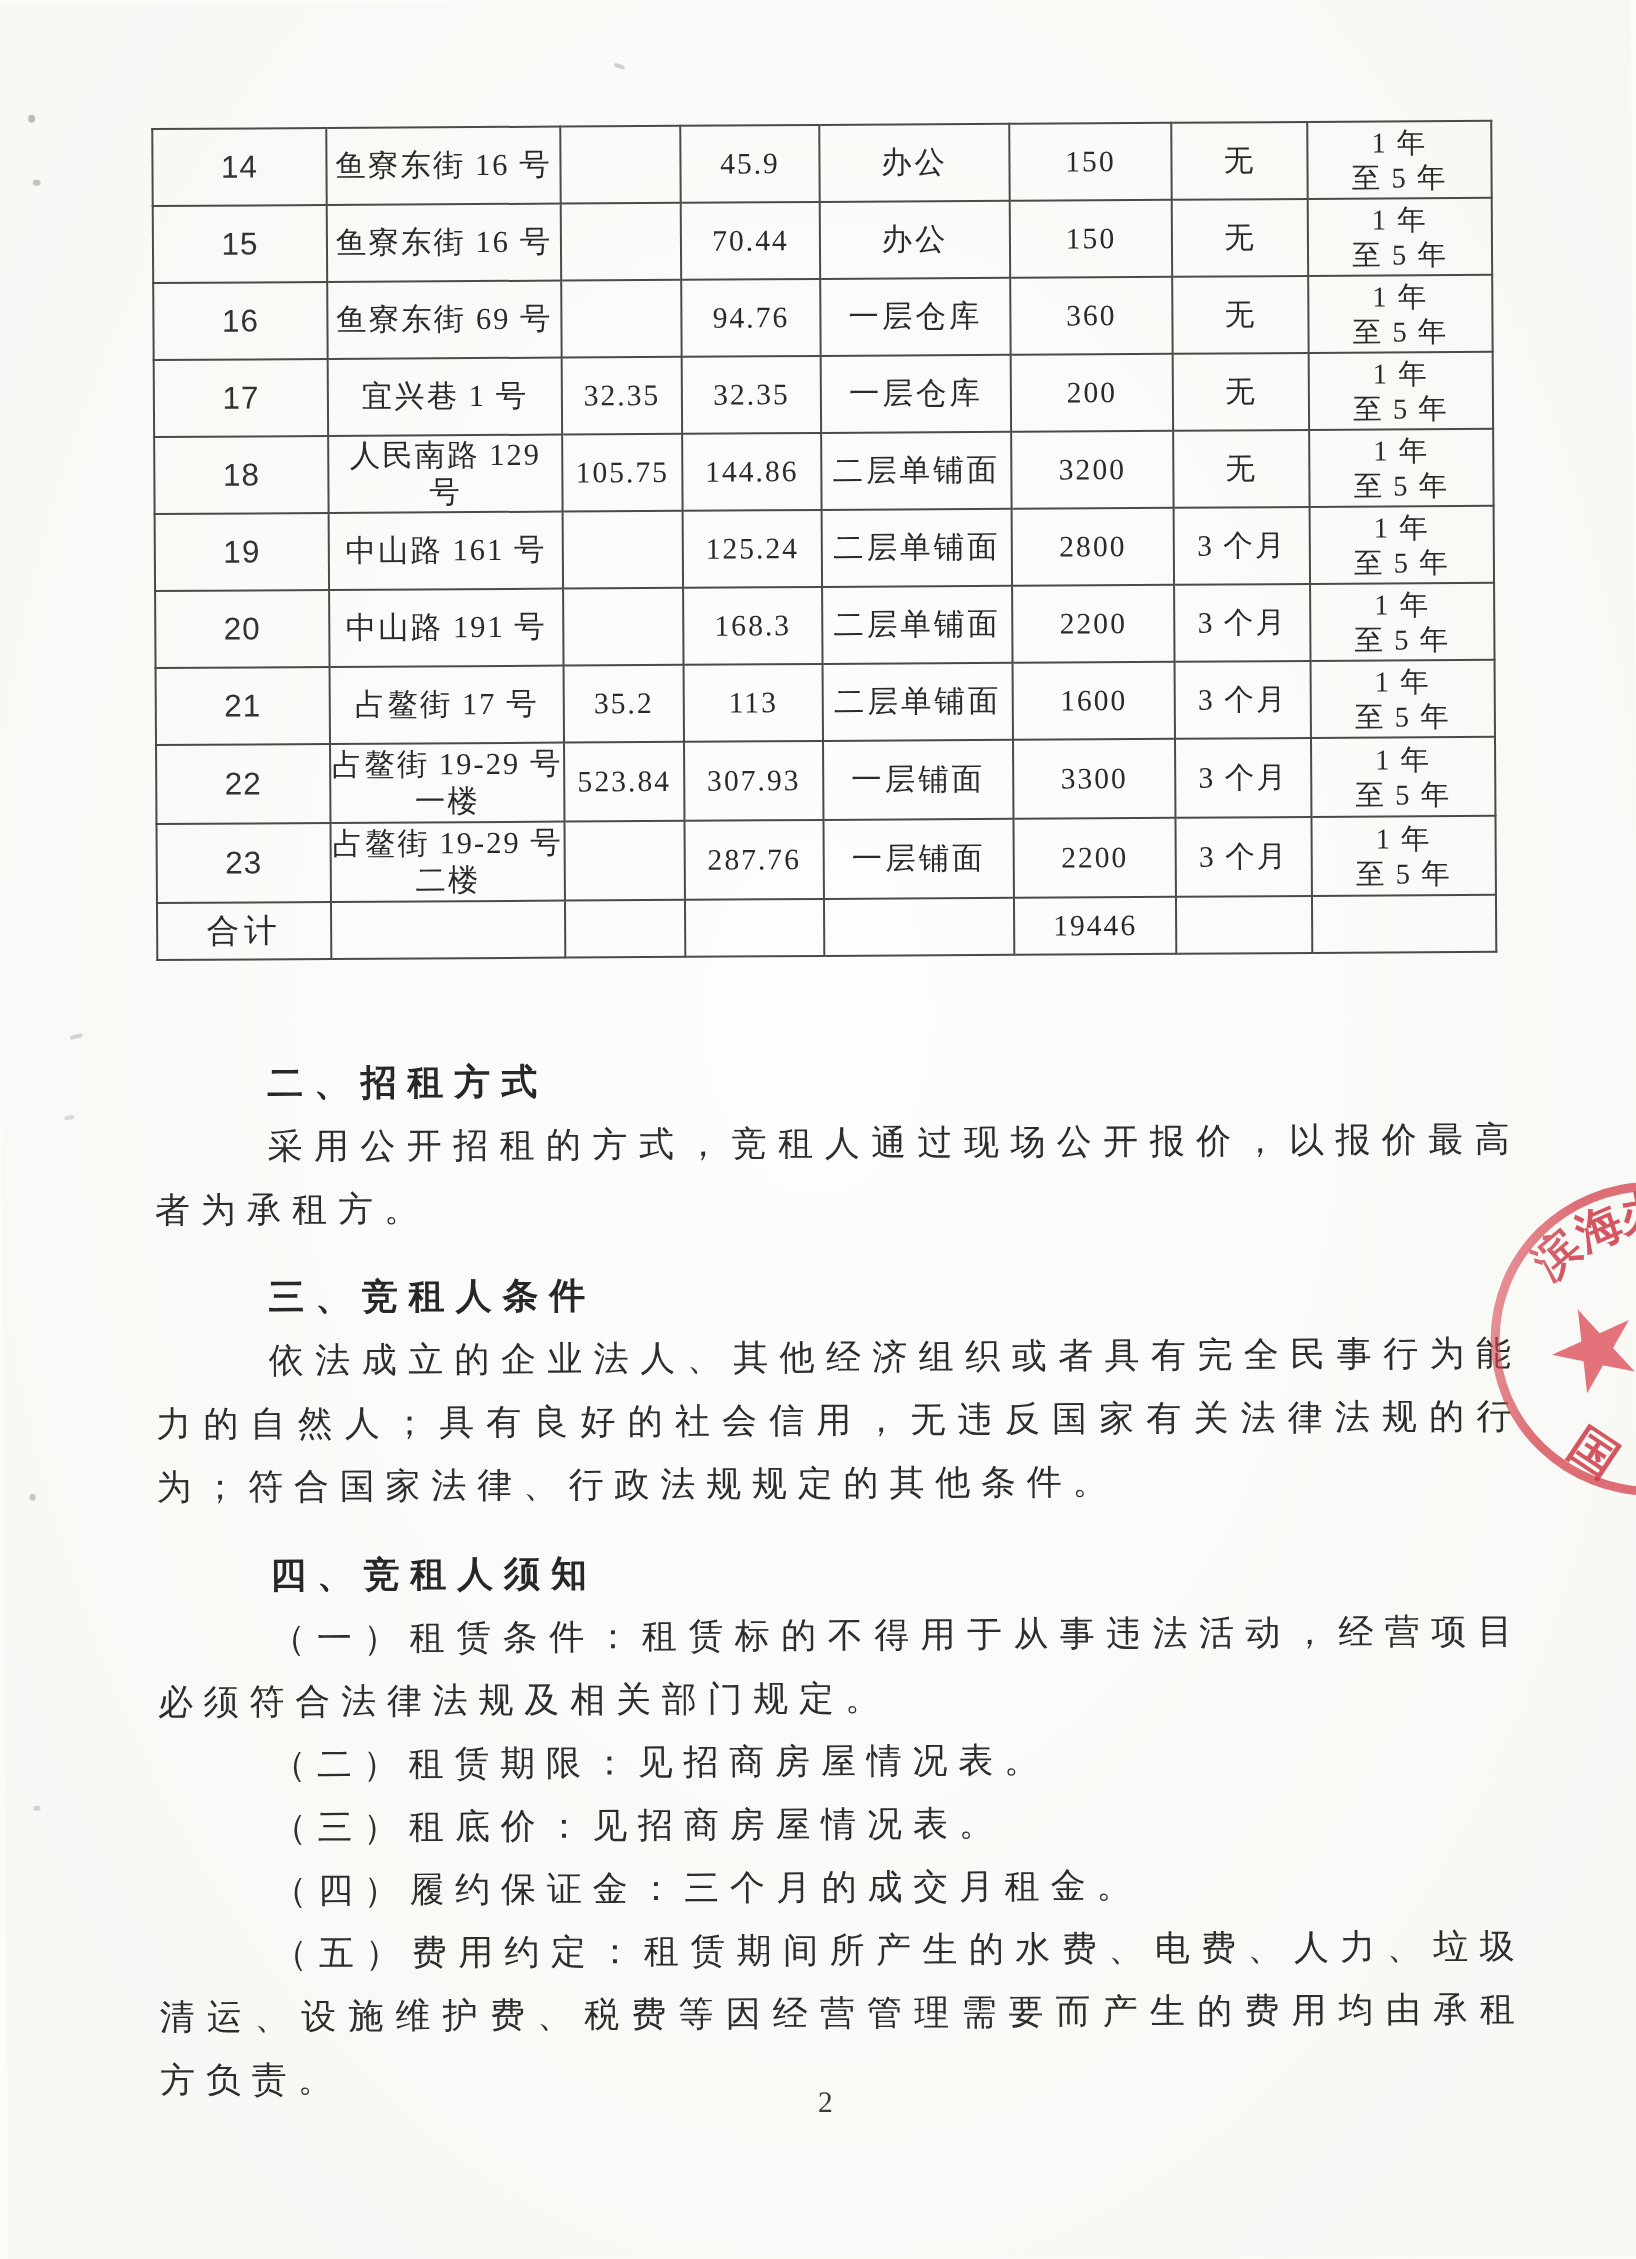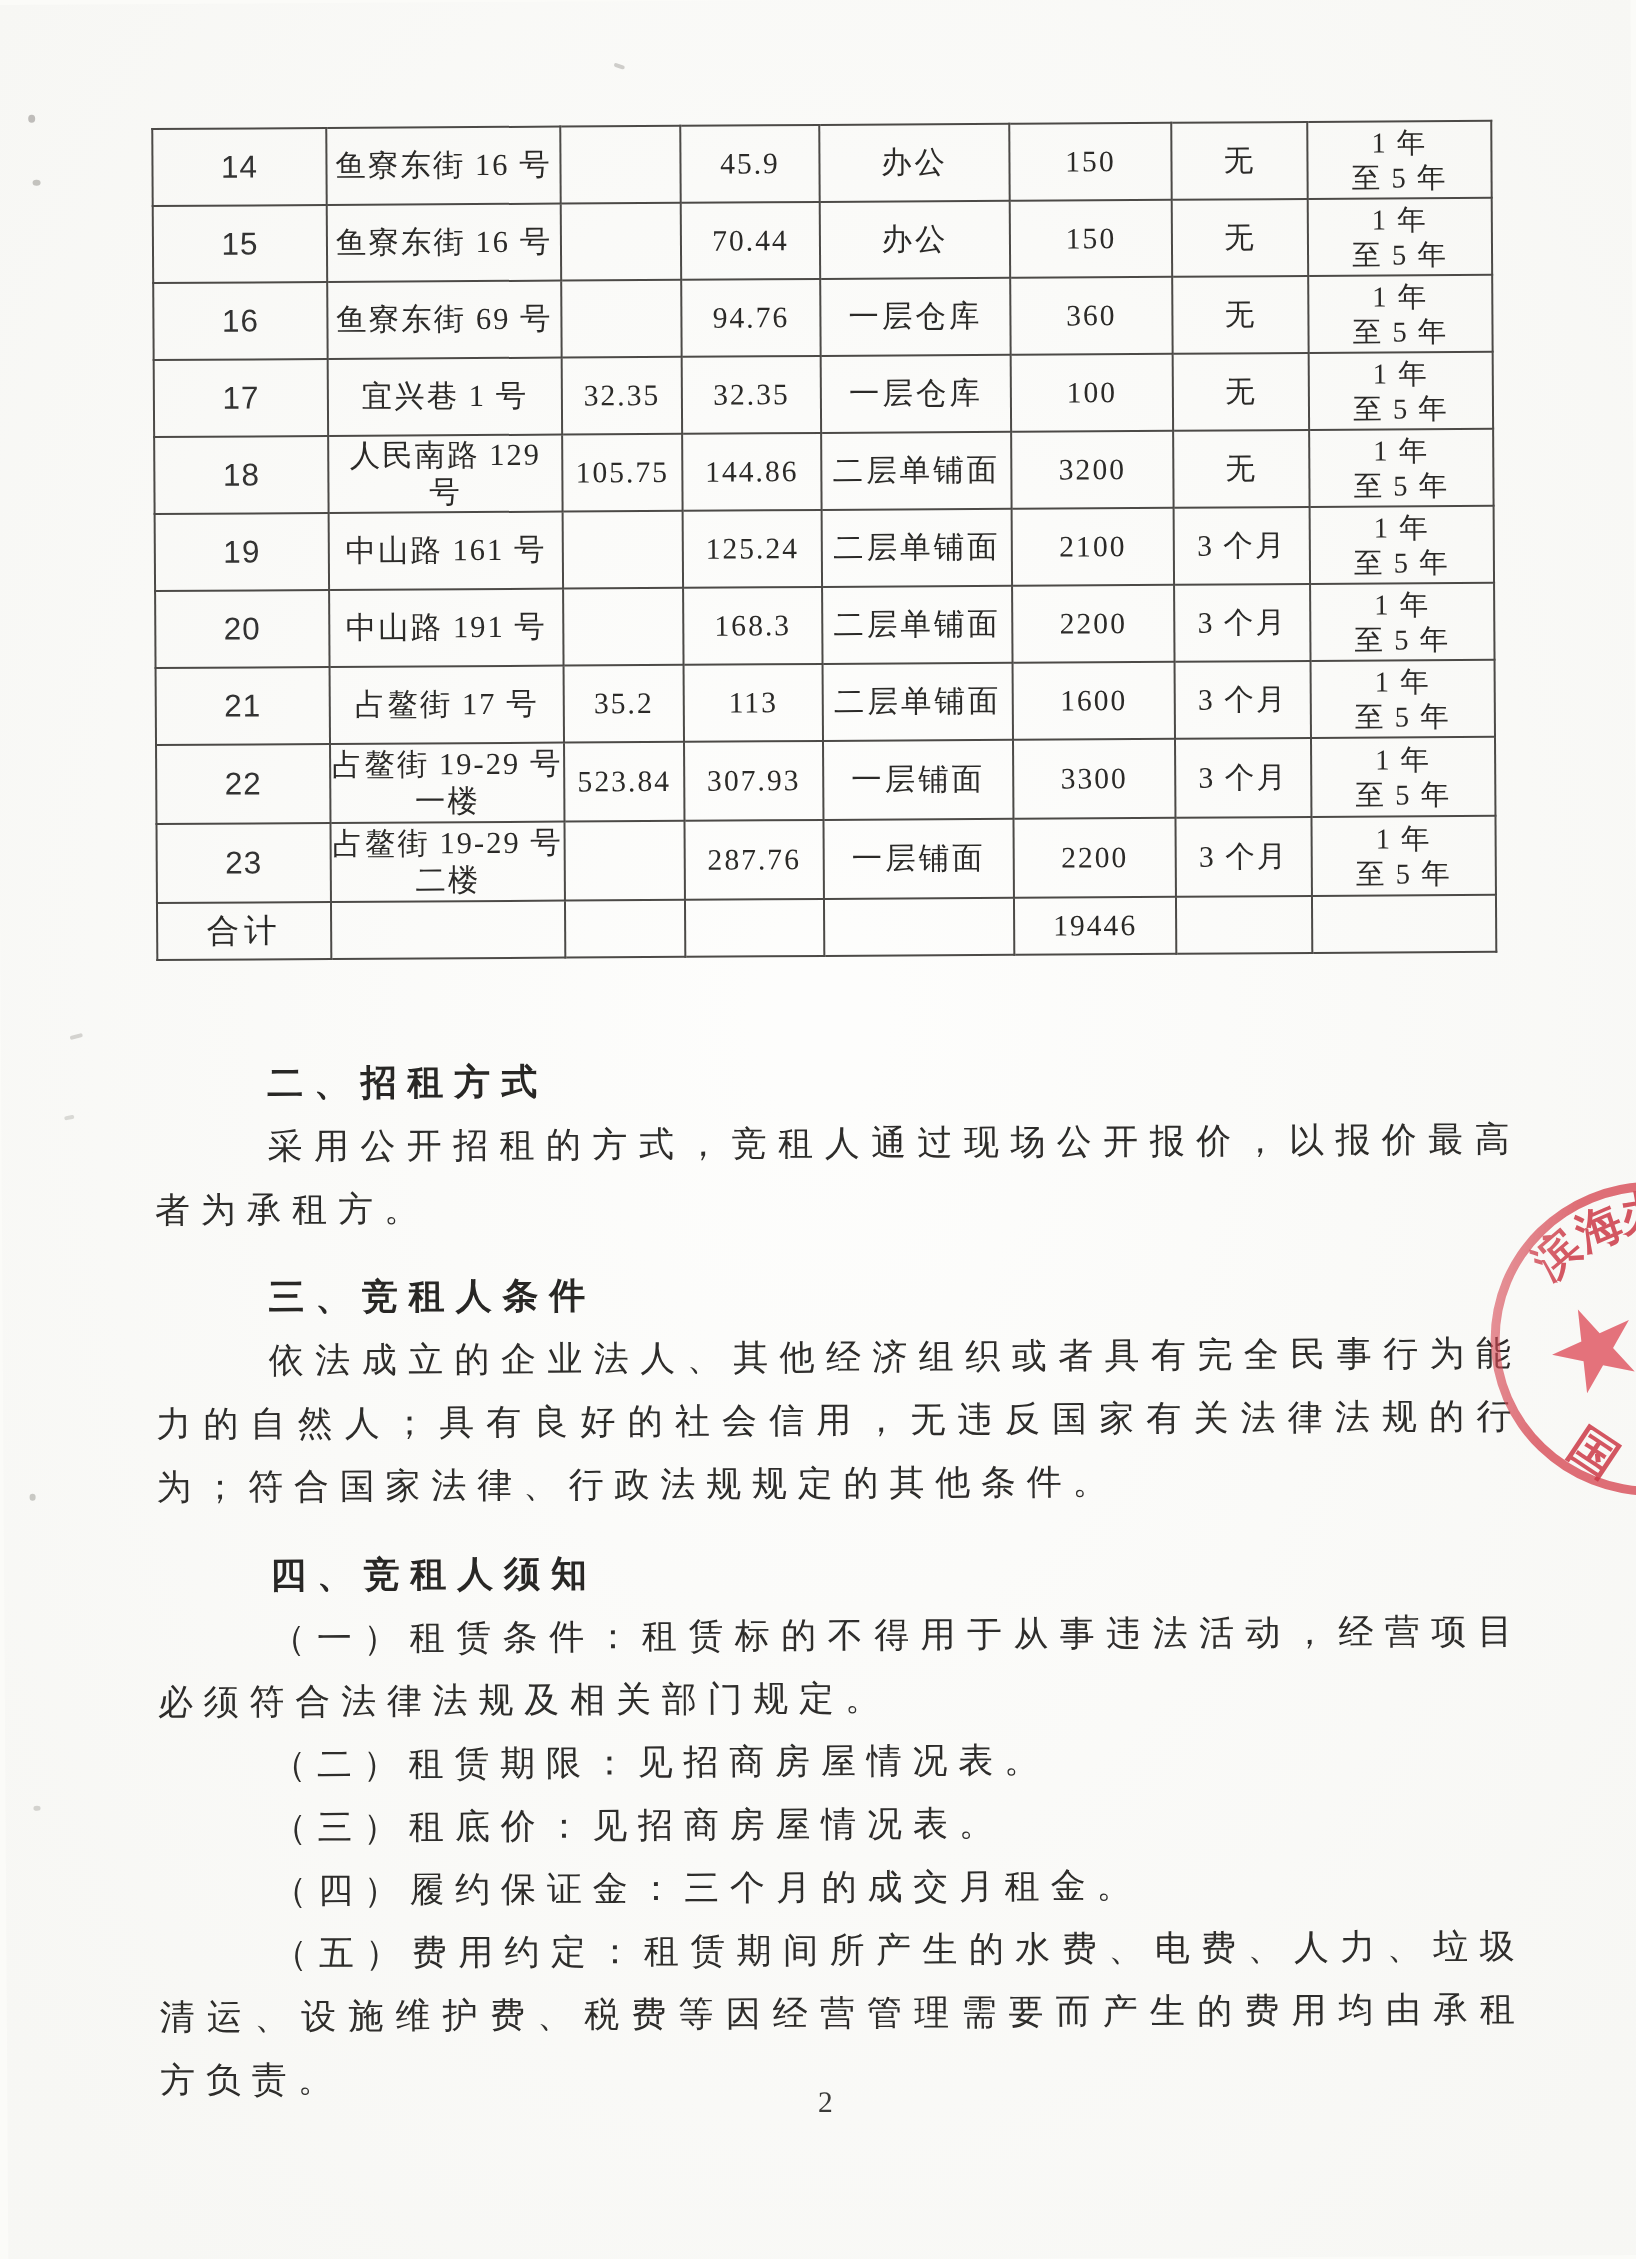--- a/index.html
+++ b/index.html
@@ -201,21 +201,21 @@
           </td>
         </tr>
         <tr>
           <td class="no">17</td>
           <td class="addr">
             <div>宜兴巷 1 号</div>
           </td>
           <td class="num">32.35</td>
           <td class="num">32.35</td>
           <td class="usage">一层仓库</td>
-          <td class="num">100</td>
+          <td class="num">200</td>
           <td class="free">无</td>
           <td class="term">
             <div>1 年</div>
             <div>至 5 年</div>
           </td>
         </tr>
         <tr>
           <td class="no">18</td>
           <td class="addr">
             <div>人民南路 129 号</div>
@@ -231,21 +231,21 @@
           </td>
         </tr>
         <tr>
           <td class="no">19</td>
           <td class="addr">
             <div>中山路 161 号</div>
           </td>
           <td class="num"></td>
           <td class="num">125.24</td>
           <td class="usage">二层单铺面</td>
-          <td class="num">2100</td>
+          <td class="num">2800</td>
           <td class="free">3 个月</td>
           <td class="term">
             <div>1 年</div>
             <div>至 5 年</div>
           </td>
         </tr>
         <tr>
           <td class="no">20</td>
           <td class="addr">
             <div>中山路 191 号</div>

